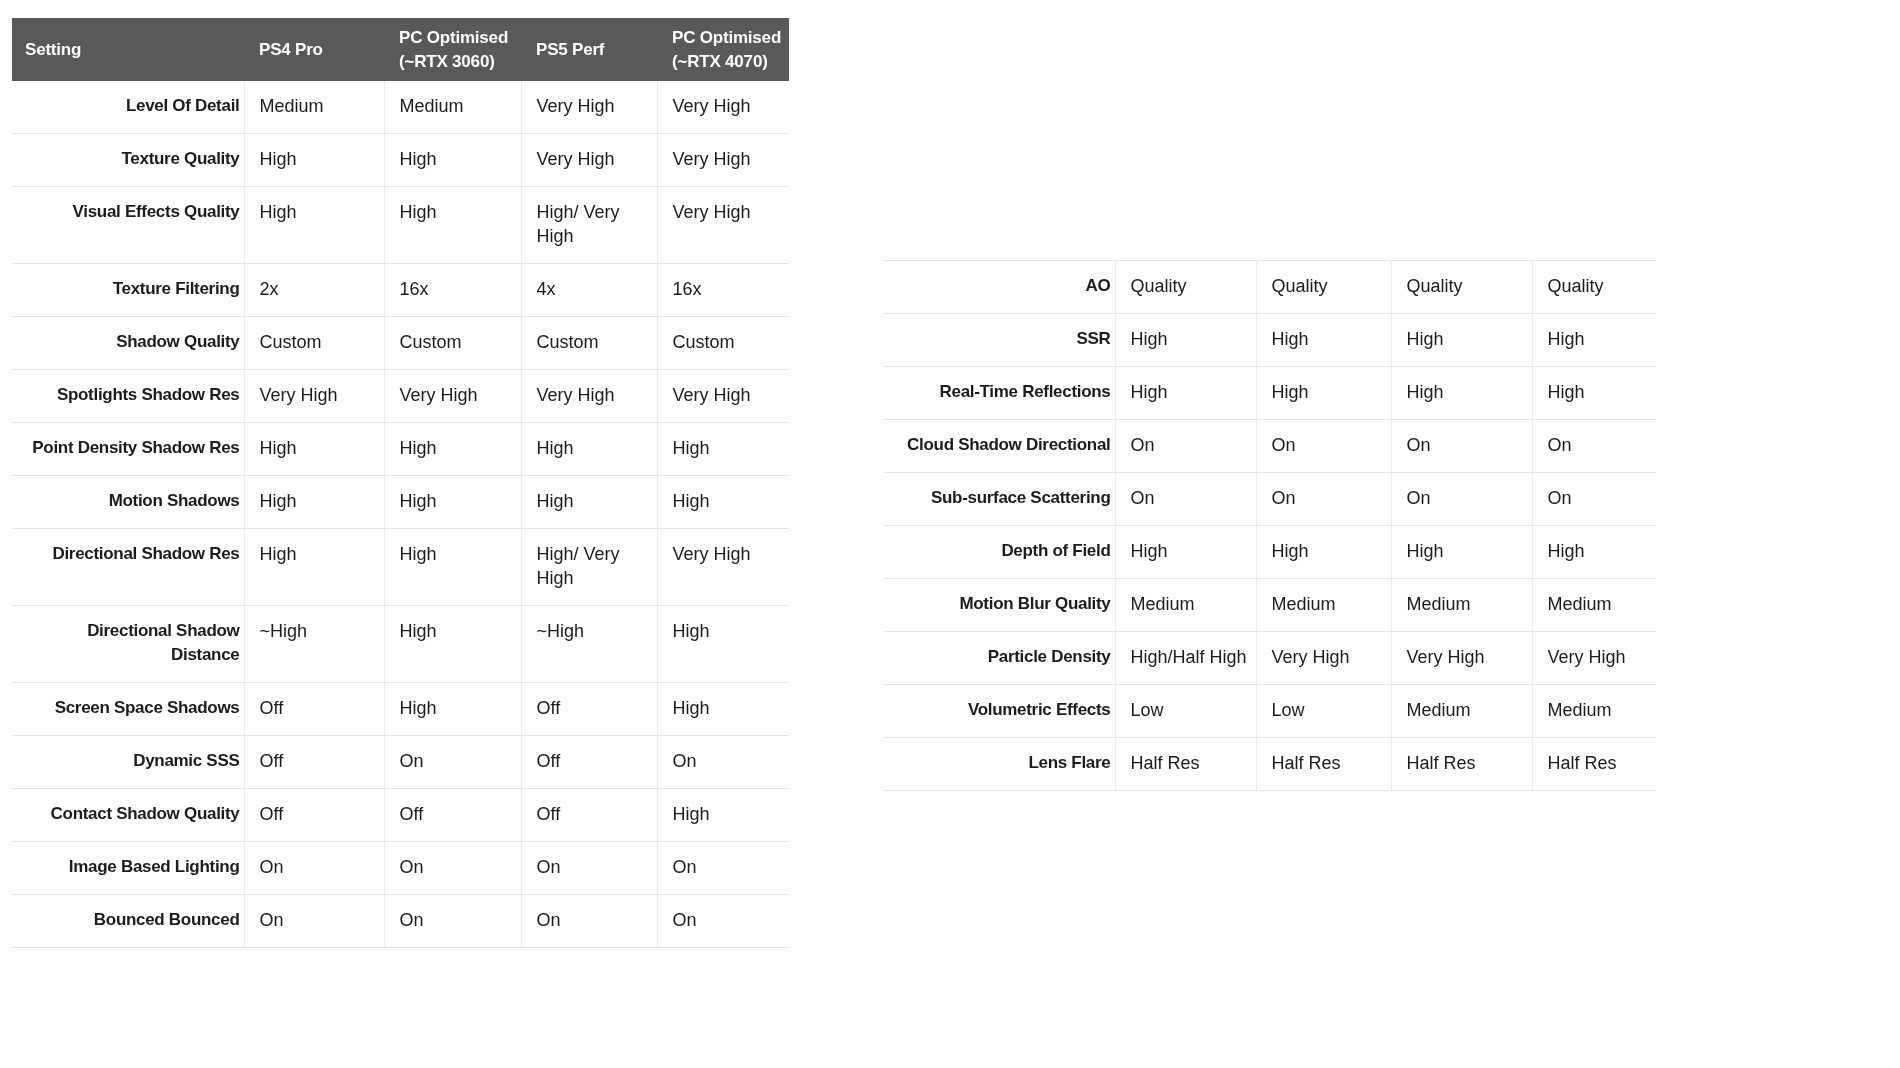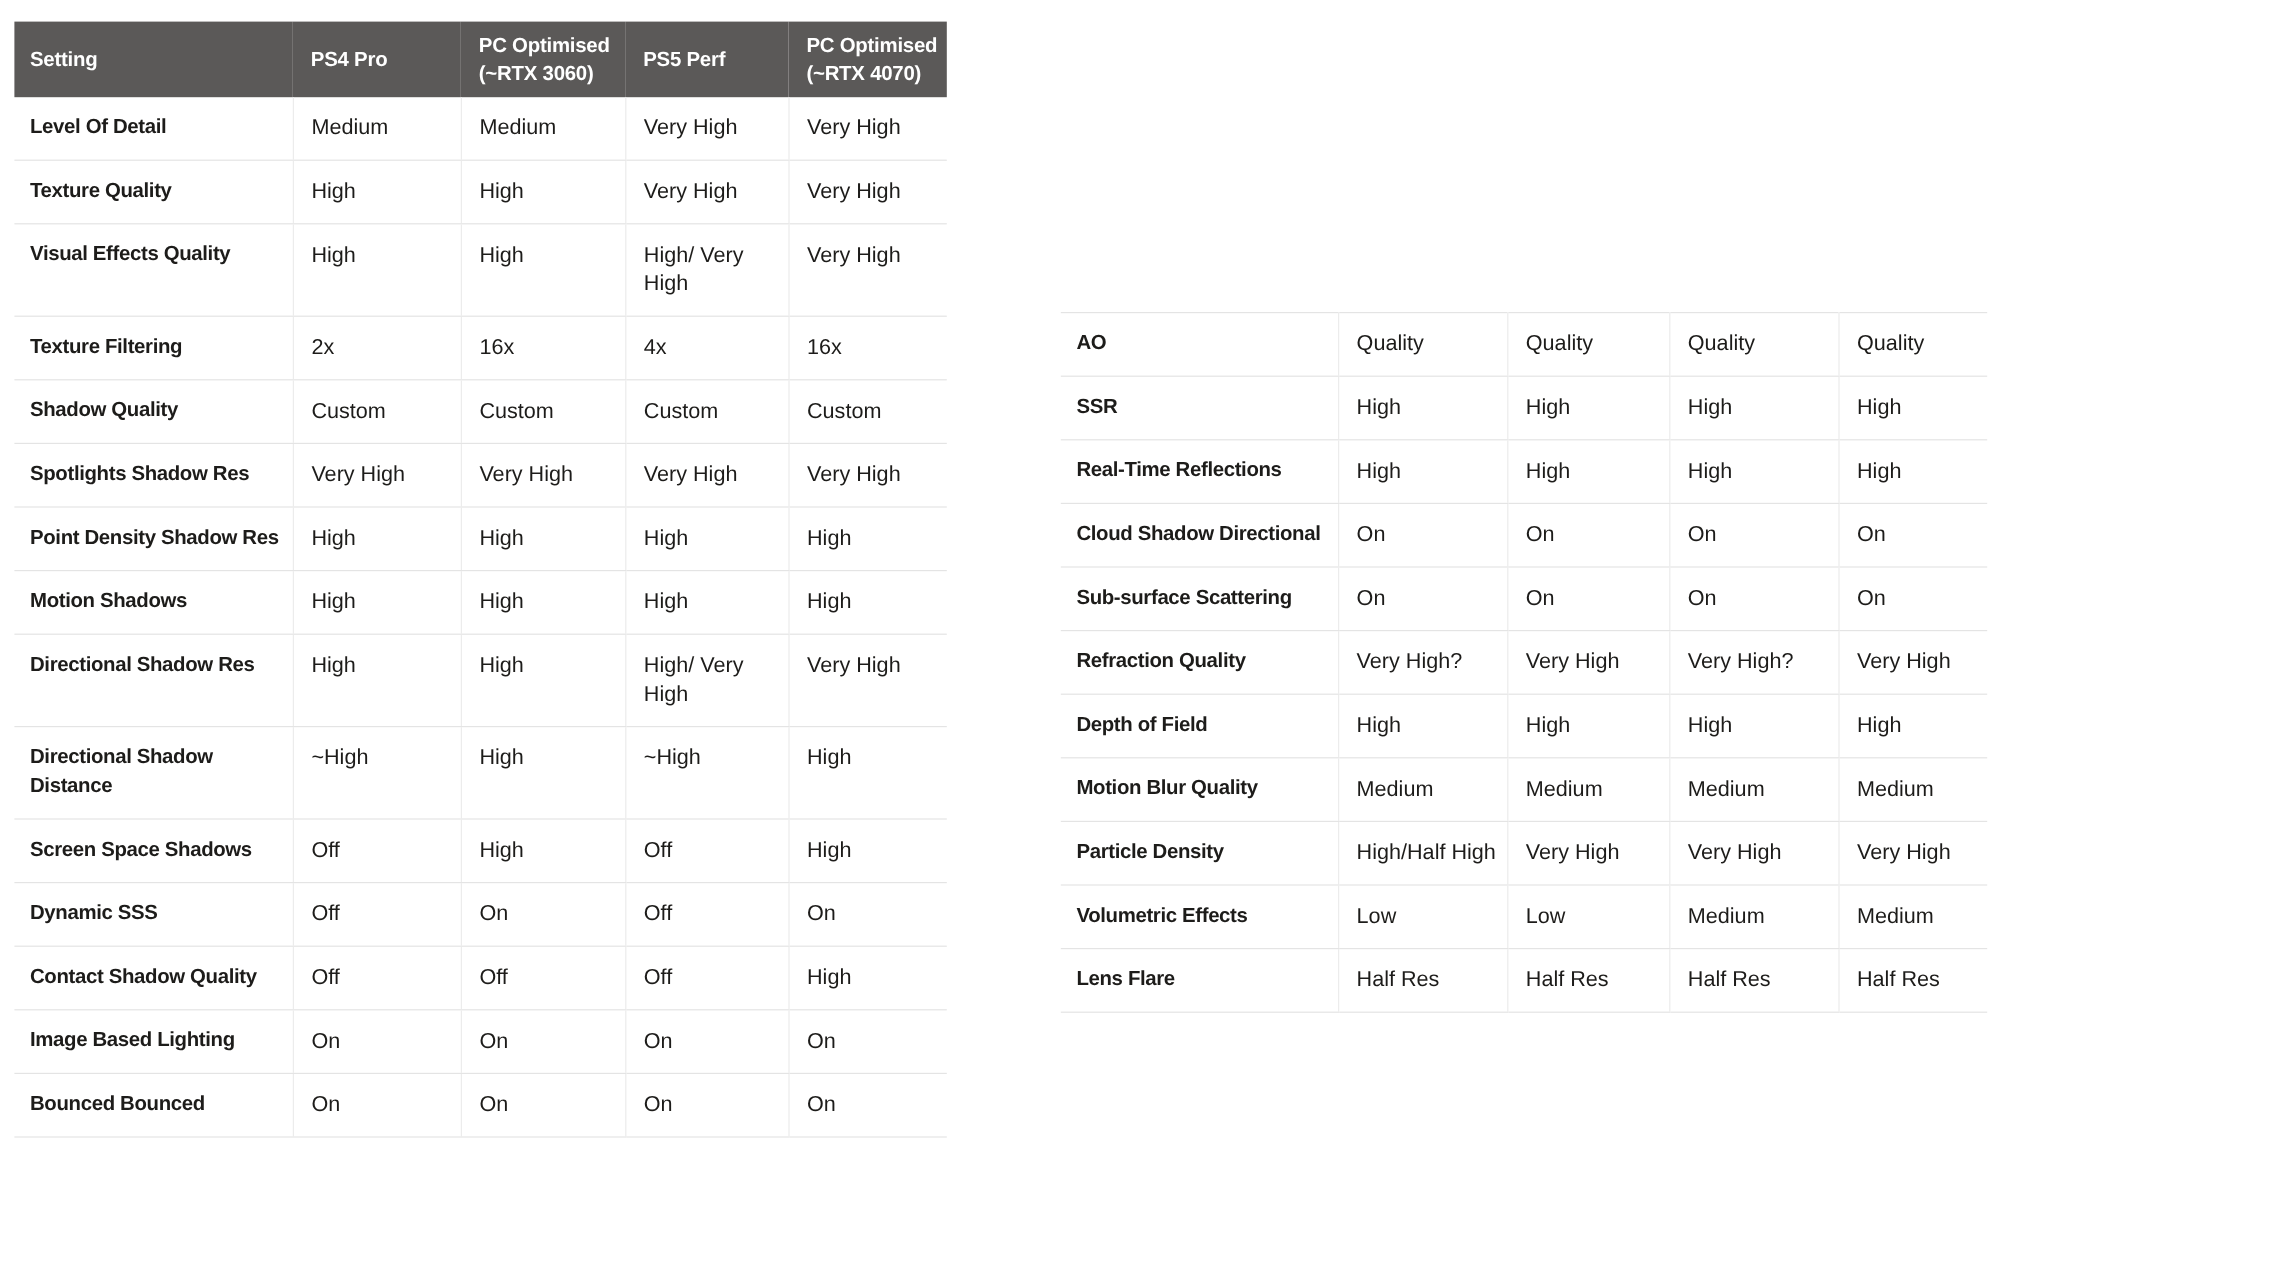--- a/index.html
+++ b/index.html
@@ -25,20 +25,21 @@
     background:var(--header-bg);
     color:var(--header-text);
     font-weight:700;font-size:17px;line-height:24px;letter-spacing:-0.2px;
     height:63px;vertical-align:middle;
     padding:0 4px 0 13px;
   }
   thead th.val{padding-left:15px;}
   tbody th.setting{
     font-weight:700;font-size:17px;letter-spacing:-0.3px;
     padding:13px 4px 15px 13px;
+    text-align:right;
   }
   tbody td{
     font-weight:400;font-size:18px;
     padding:13px 8px 15px 15px;
     border-left:1px solid var(--col-border);
   }
   tbody th,tbody td{line-height:24px;border-bottom:1px solid var(--row-border);}
   .tbl-right tbody th.setting{white-space:nowrap;}
 </style>
 </head>
@@ -208,27 +209,20 @@
         <td>On</td>
       </tr>
       <tr>
         <th class="setting">Sub-surface Scattering</th>
         <td>On</td>
         <td>On</td>
         <td>On</td>
         <td>On</td>
       </tr>
       <tr>
-        <th class="setting">Refraction Quality</th>
-        <td>Very High?</td>
-        <td>Very High</td>
-        <td>Very High?</td>
-        <td>Very High</td>
-      </tr>
-      <tr>
         <th class="setting">Depth of Field</th>
         <td>High</td>
         <td>High</td>
         <td>High</td>
         <td>High</td>
       </tr>
       <tr>
         <th class="setting">Motion Blur Quality</th>
         <td>Medium</td>
         <td>Medium</td>

